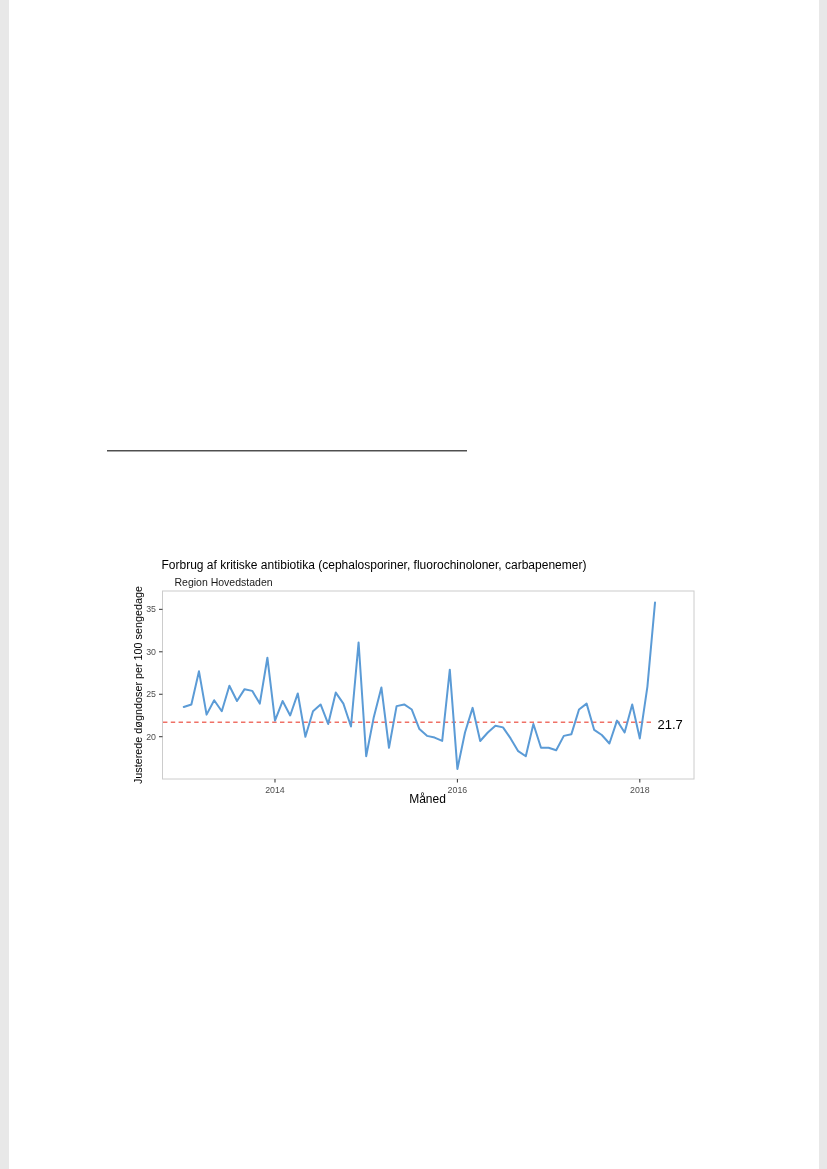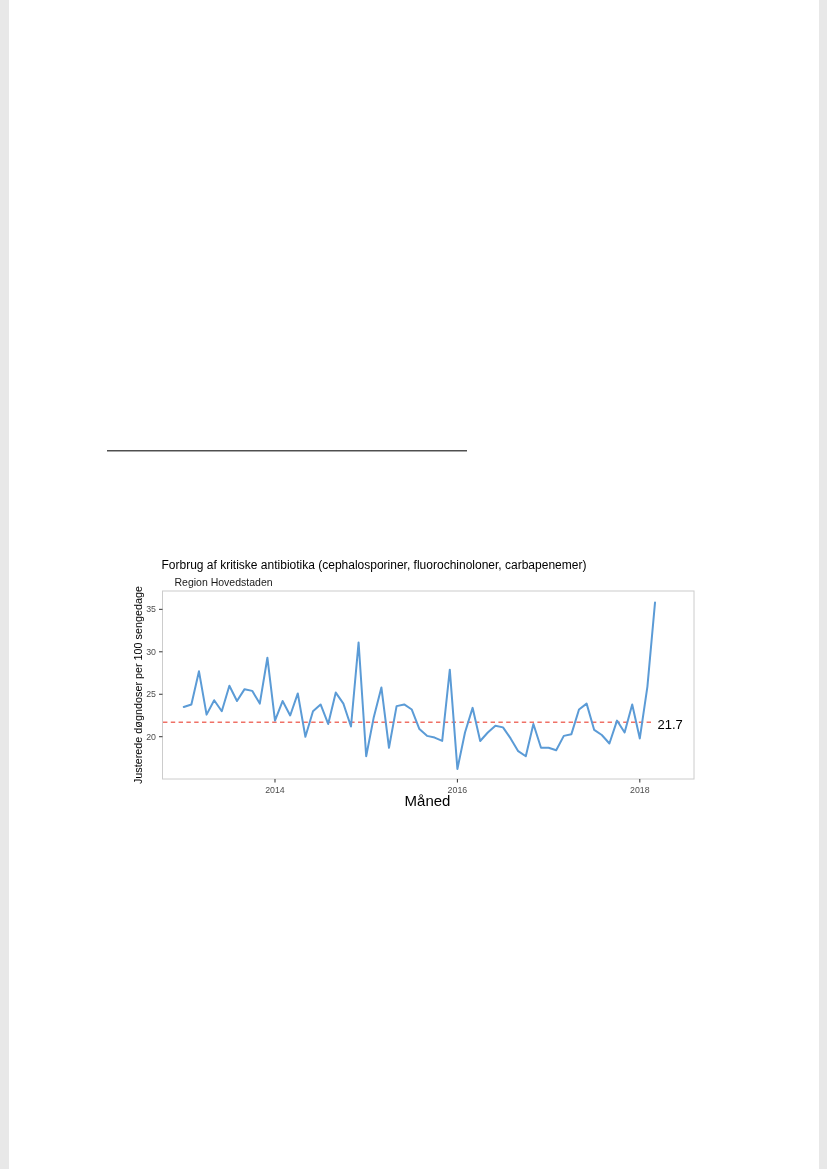--- a/index.html
+++ b/index.html
@@ -34,21 +34,21 @@
     position:absolute;
     left:129px;top:685px;
     transform:translate(-50%,-50%) rotate(-90deg);
     font-size:10.8px;color:#000000;
     white-space:nowrap;
   }
   .x-axis-title{
     position:absolute;
     left:419px;top:792px;
     transform:translateX(-50%);
-    font-size:15px;color:#000000;
+    font-size:12px;color:#000000;
     white-space:nowrap;
   }
   .ref-label{
     position:absolute;
     left:649px;top:717px;
     font-size:13px;color:#000000;
     white-space:nowrap;
   }
   svg.chart-svg{position:absolute;left:0;top:0;}
   .tick-text{

